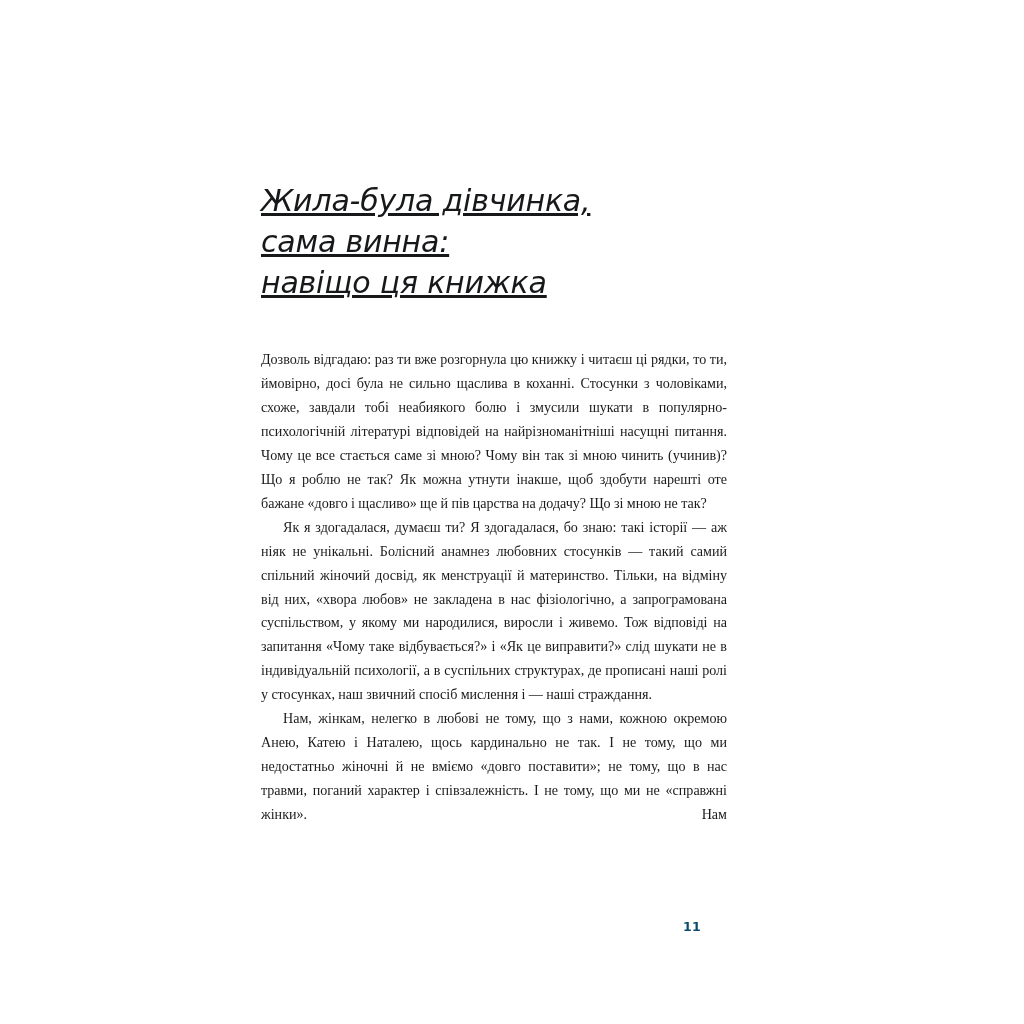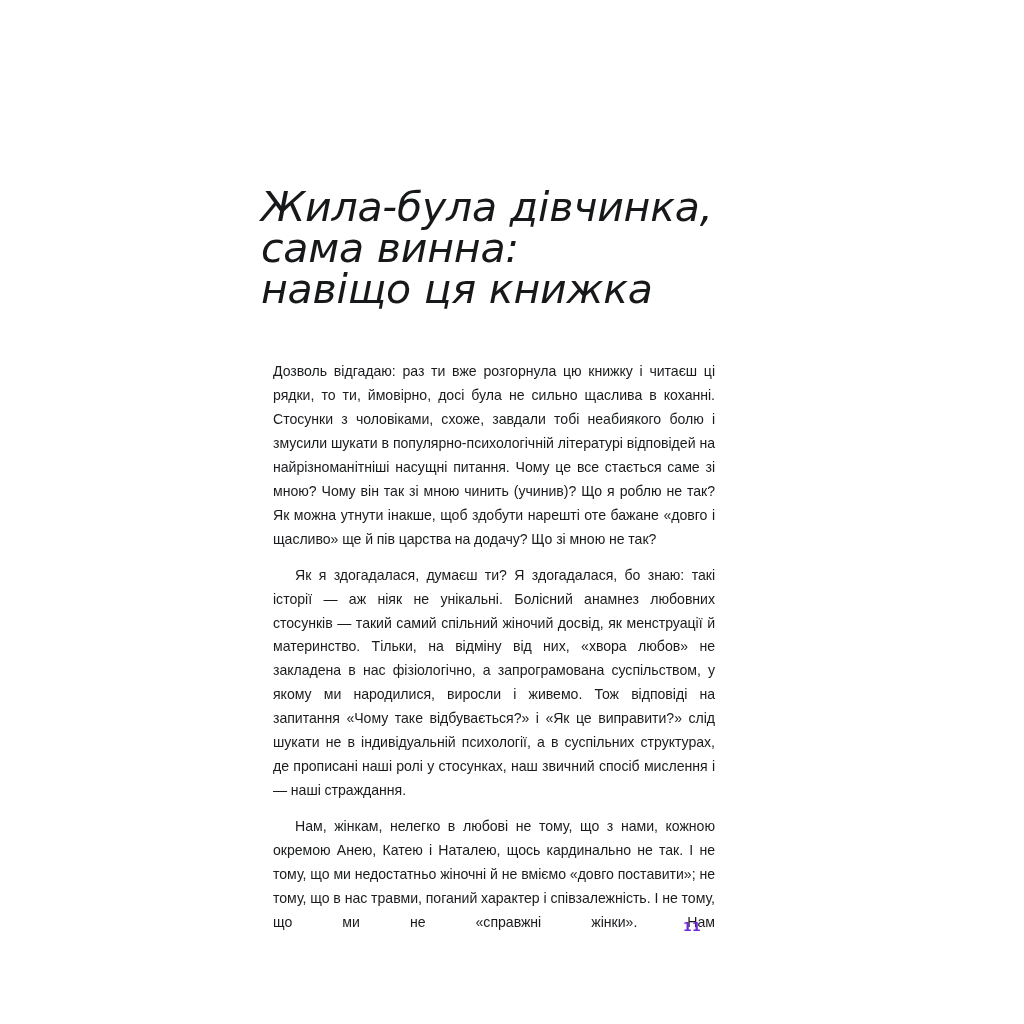--- a/index.html
+++ b/index.html
@@ -18,36 +18,37 @@
   }
   
   .chapter-title {
     position: absolute;
     left: 261px;
     top: 160px;
     width: 470px;
     font-family: "DejaVu Sans", "Liberation Sans", sans-serif;
     font-style: italic;
     font-weight: 400;
-    font-size: 41px;
+    font-size: 30px;
     line-height: 41px;
     letter-spacing: -0.2px;
     color: #17181a;
     white-space: pre-line;
+    text-decoration: underline;
   }
   
   .body-column {
     position: absolute;
     left: 261px;
     top: 348px;
     width: 466px;
   }
   .body-column p {
-    margin: 12px;
-    font-family: Liberation Sans, sans-serif;
+    margin: 0;
+    font-family: Liberation Serif, serif;
     font-size: 14.1px;
     line-height: 23.95px;
     color: #1a1b1d;
     text-align: justify;
     text-justify: inter-word;
     -webkit-hyphens: manual;
     hyphens: manual;
     word-spacing: -0.15px;
     letter-spacing: -0.02px;
   }
@@ -60,21 +61,21 @@
   }
   
   .folio {
     position: absolute;
     left: 683px;
     top: 919px;
     font-family: "DejaVu Sans", "Liberation Sans", sans-serif;
     font-weight: 600;
     font-size: 12.5px;
     line-height: 16px;
-    color: #6d28d9;
+    color: #0c4a6e;
     letter-spacing: 0.2px;
   }
 </style>
 </head>
 <body>
 
 <div class="page">
 
   <h1 class="chapter-title">Жила-була дівчинка,
 сама винна:

